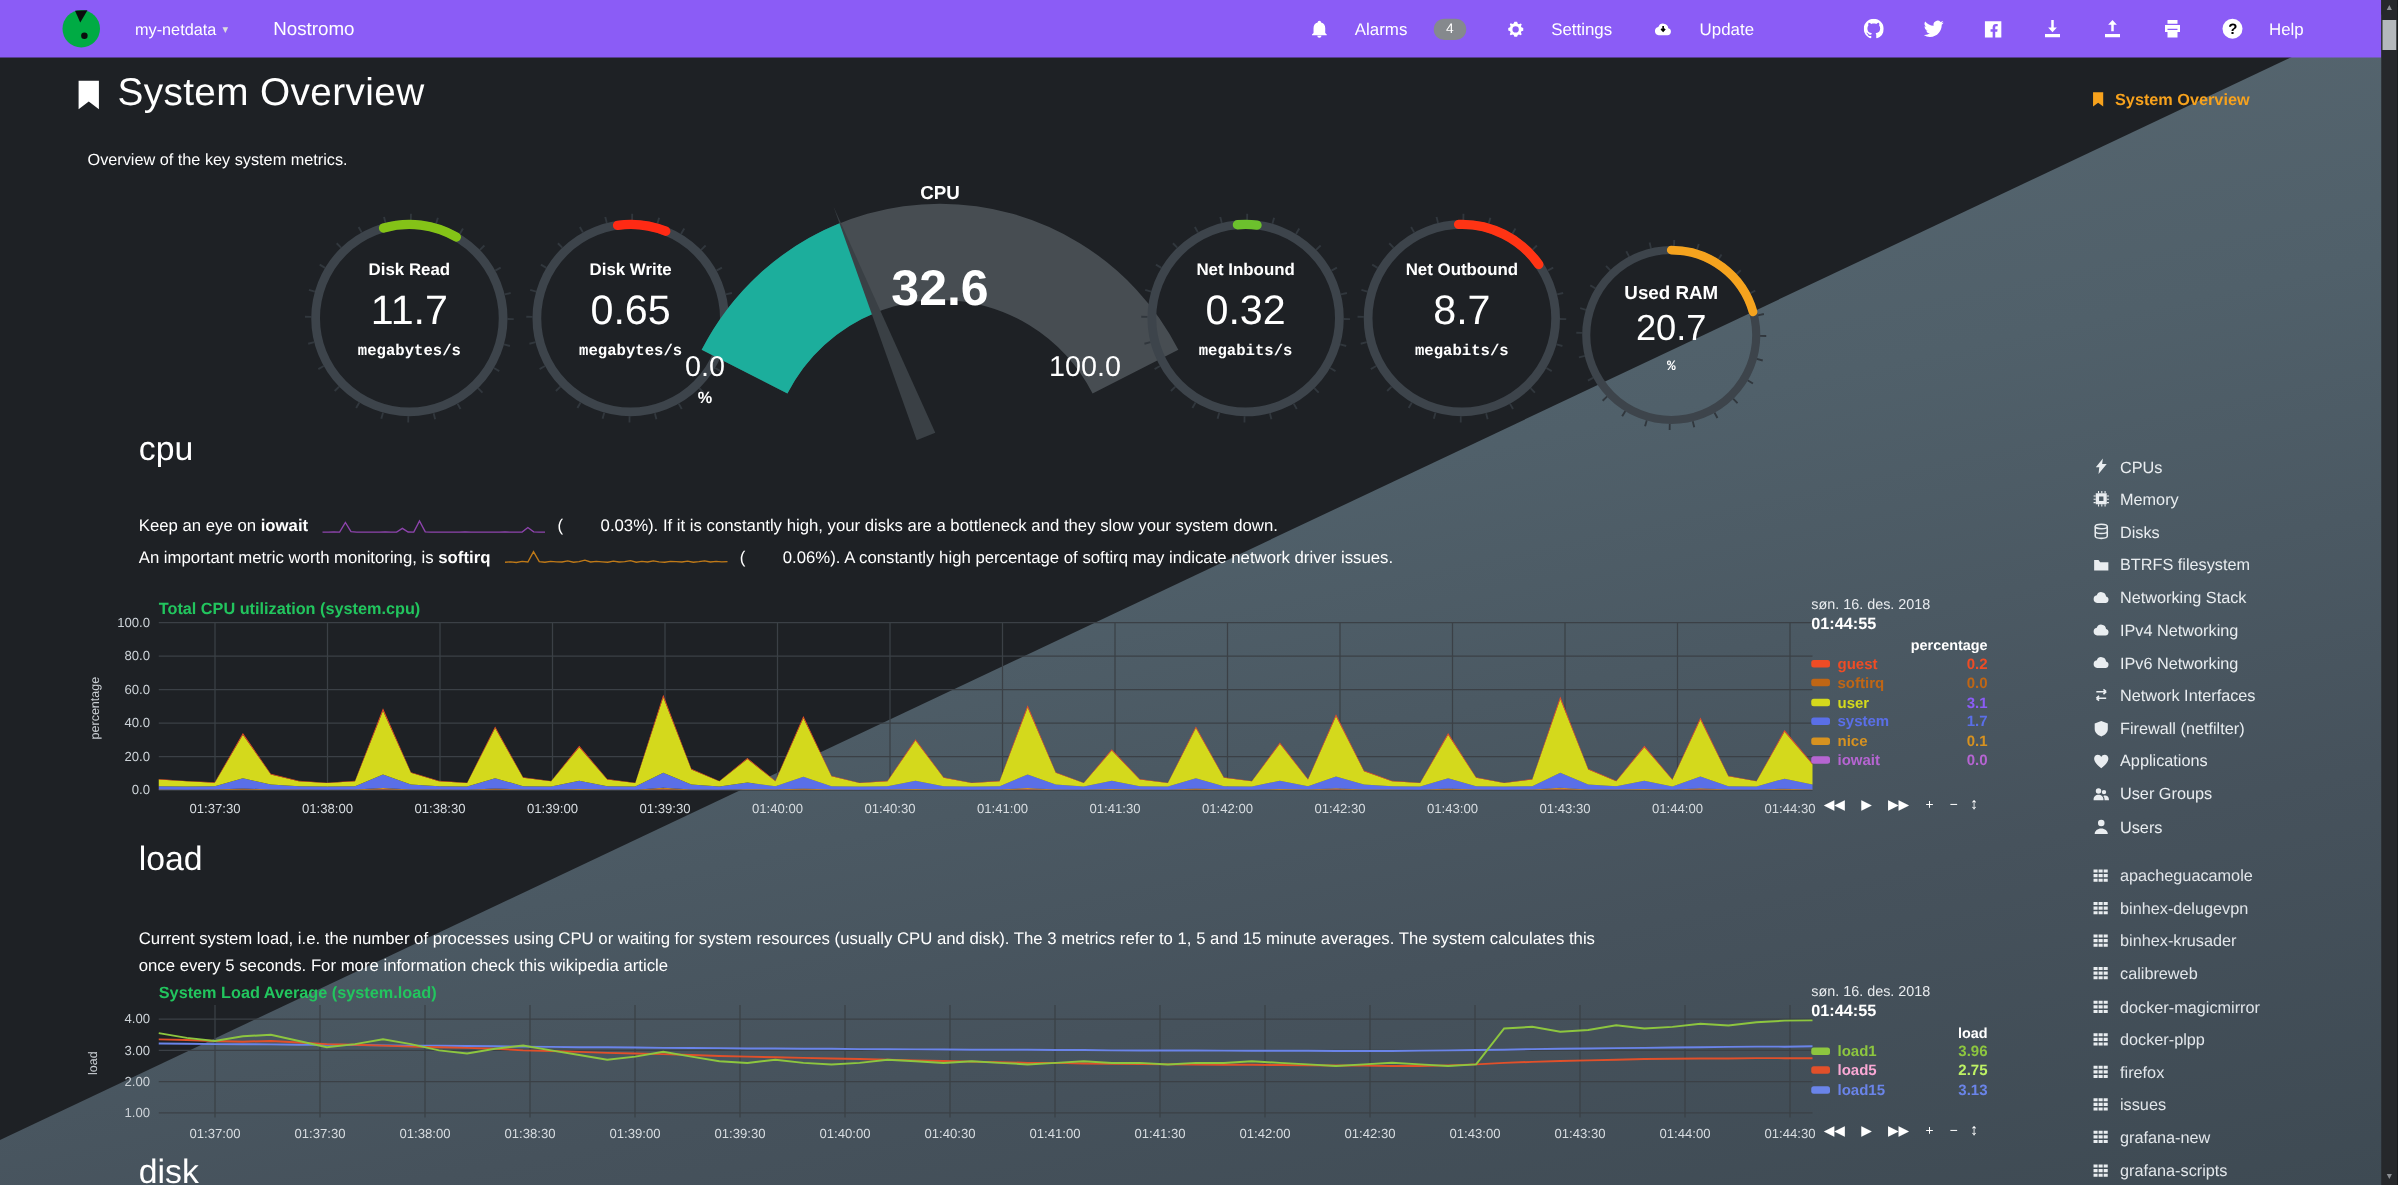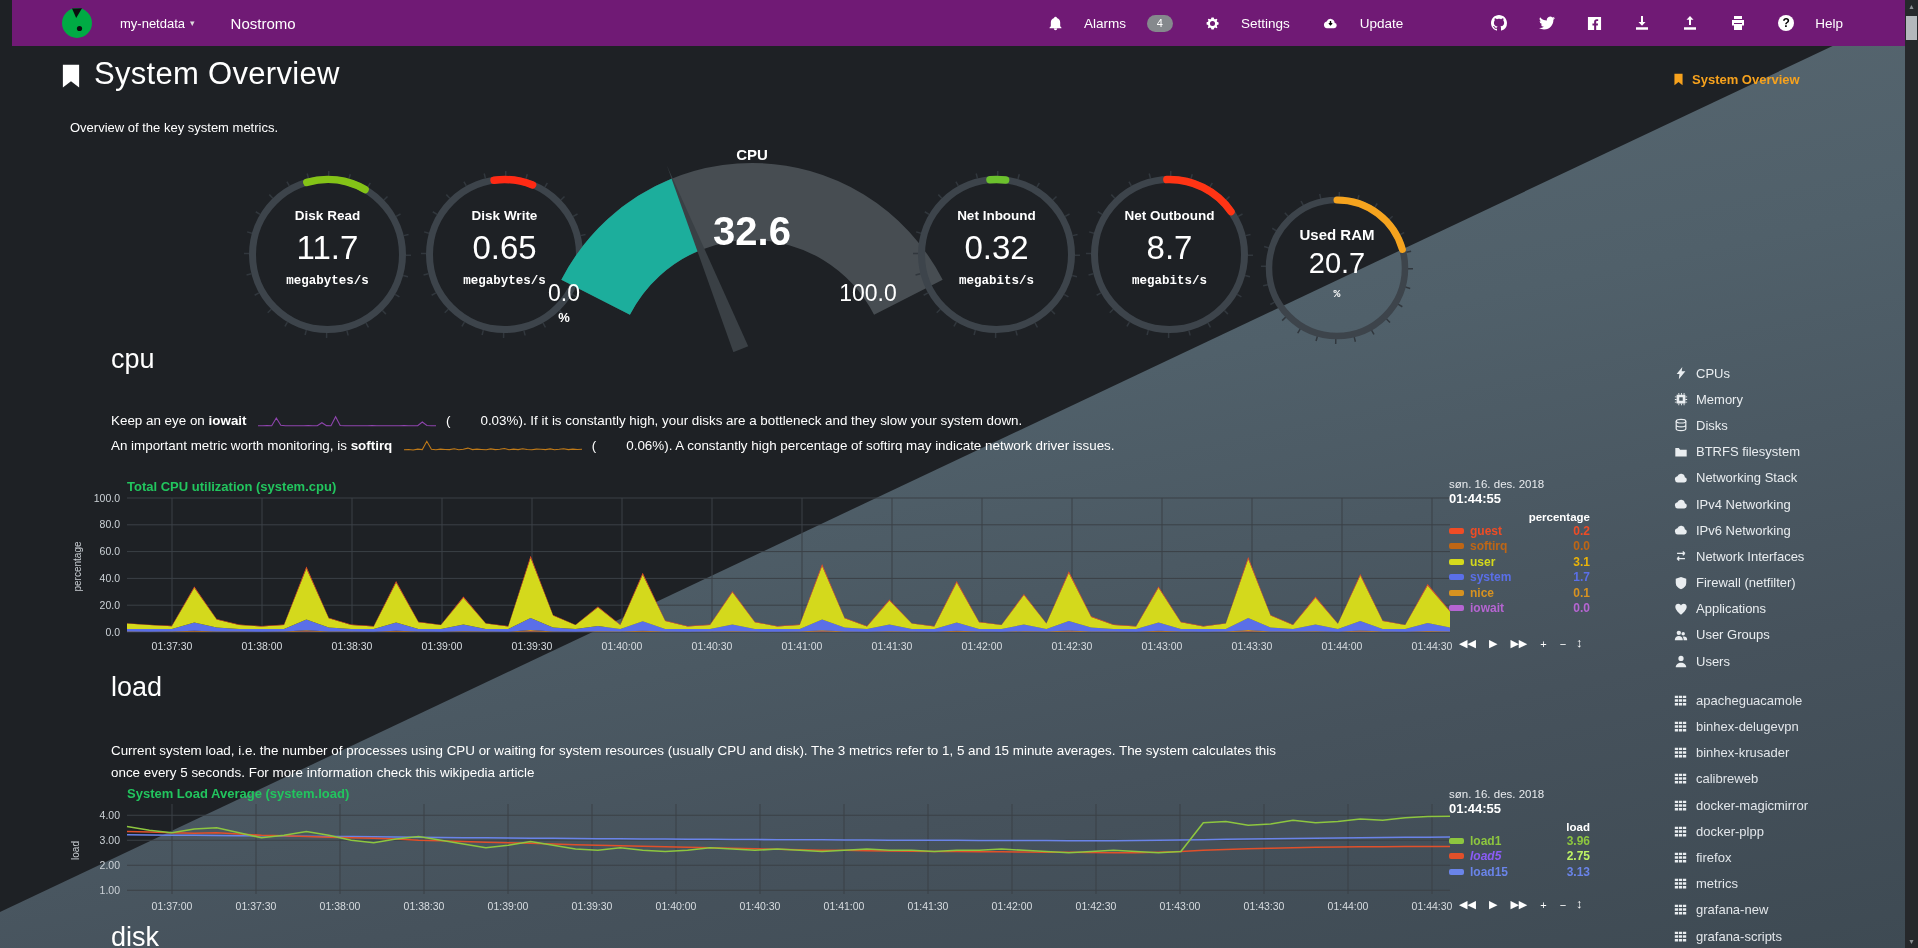--- a/index.html
+++ b/index.html
@@ -2,21 +2,21 @@
 <html><head>
 <meta charset="utf-8">
 <style>
   html,body{margin:0;padding:0;background:#111;}
   .page{position:relative;width:1918px;height:948px;overflow:hidden;background:#1e2125;
         font-family:"Liberation Sans",sans-serif;color:#fff;}
   .bg-slate{position:absolute;inset:0;
         background:linear-gradient(168deg,#5e6d76 0%,#50606a 45%,#46525c 75%,#3e4a53 100%);
         clip-path:polygon(0 96.2%,100% 0.6%,100% 100%,0 100%);}
   
-  .navbar{position:absolute;top:0;left:12px;right:13px;height:46px;background:#701a75;display:flex;align-items:center;z-index:5;}
+  .navbar{position:absolute;top:0;left:0;right:13px;height:46px;background:#8b5cf6;display:flex;align-items:center;z-index:5;}
   .logo{margin-left:48px;width:34px;height:34px;flex:0 0 auto;}
   .brand{margin-left:26px;font-size:13px;color:#fff;cursor:pointer;display:flex;align-items:center;gap:5px;}
   .brand .caret{font-size:9px;color:#ddd;}
   .host{margin-left:36px;font-size:15px;color:#fff;}
   .nav-right{margin-left:auto;display:flex;align-items:center;margin-right:46px;}
   .nav-item{display:flex;align-items:center;gap:21px;color:#fff;font-size:13.5px;padding:0 16px;cursor:pointer;white-space:nowrap;}
   .nav-item svg{display:block;}
   .badge{background:#85898d;color:#fff;border-radius:9px;min-width:18px;height:17px;line-height:17px;
          font-size:11px;text-align:center;padding:0 4px;}
   .icon-gap{width:56px;}
@@ -382,21 +382,21 @@
         <span class="lv" style="color: rgb(239, 76, 37);">0.2</span>
       </div>
         <div class="lrow">
         <span class="sw" style="background: rgb(191, 102, 21);"></span>
         <span class="ln" style="color: rgb(191, 102, 21);">softirq</span>
         <span class="lv" style="color: rgb(191, 102, 21);">0.0</span>
       </div>
         <div class="lrow hl">
         <span class="sw" style="background: rgb(212, 217, 28);"></span>
         <span class="ln" style="color: rgb(212, 217, 28);">user</span>
-        <span class="lv" style="color: #eab308;">3.1</span>
+        <span class="lv" style="color: #8b5cf6;">3.1</span>
       </div>
         <div class="lrow">
         <span class="sw" style="background: rgb(90, 111, 232);"></span>
         <span class="ln" style="color: rgb(90, 111, 232);">system</span>
         <span class="lv" style="color: rgb(90, 111, 232);">1.7</span>
       </div>
         <div class="lrow">
         <span class="sw" style="background: rgb(215, 146, 32);"></span>
         <span class="ln" style="color: rgb(215, 146, 32);">nice</span>
         <span class="lv" style="color: rgb(215, 146, 32);">0.1</span>
@@ -474,21 +474,21 @@
     <div class="lunit">load</div>
     <div>
 
     <div class="lrow">
         <span class="sw" style="background: rgb(141, 198, 63);"></span>
         <span class="ln" style="color: rgb(141, 198, 63);">load1</span>
         <span class="lv" style="color: rgb(141, 198, 63);">3.96</span>
       </div>
         <div class="lrow">
         <span class="sw" style="background: rgb(225, 80, 42);"></span>
-        <span class="ln" style="color: #8b5cf6; font-style: italic;">load5</span>
+        <span class="ln" style="color: #f9a8d4;">load5</span>
         <span class="lv" style="color: #bef264;">2.75</span>
       </div>
         <div class="lrow">
         <span class="sw" style="background: rgb(106, 132, 233);"></span>
         <span class="ln" style="color: rgb(106, 132, 233);">load15</span>
         <span class="lv" style="color: rgb(106, 132, 233);">3.13</span>
       </div>
       </div>
   </div>
   <div class="toolbar" style="left:1459px;top:898px">
@@ -681,21 +681,21 @@
             </svg>
           </span>
         <span>firefox</span>
       </div>
         <div class="srow">
         <span class="ico">
             <svg width="13" height="13">
               <use href="#i-grid"></use>
             </svg>
           </span>
-        <span>metrics</span>
+        <span>issues</span>
       </div>
         <div class="srow">
         <span class="ico">
             <svg width="13" height="13">
               <use href="#i-grid"></use>
             </svg>
           </span>
         <span>grafana-new</span>
       </div>
         <div class="srow">

